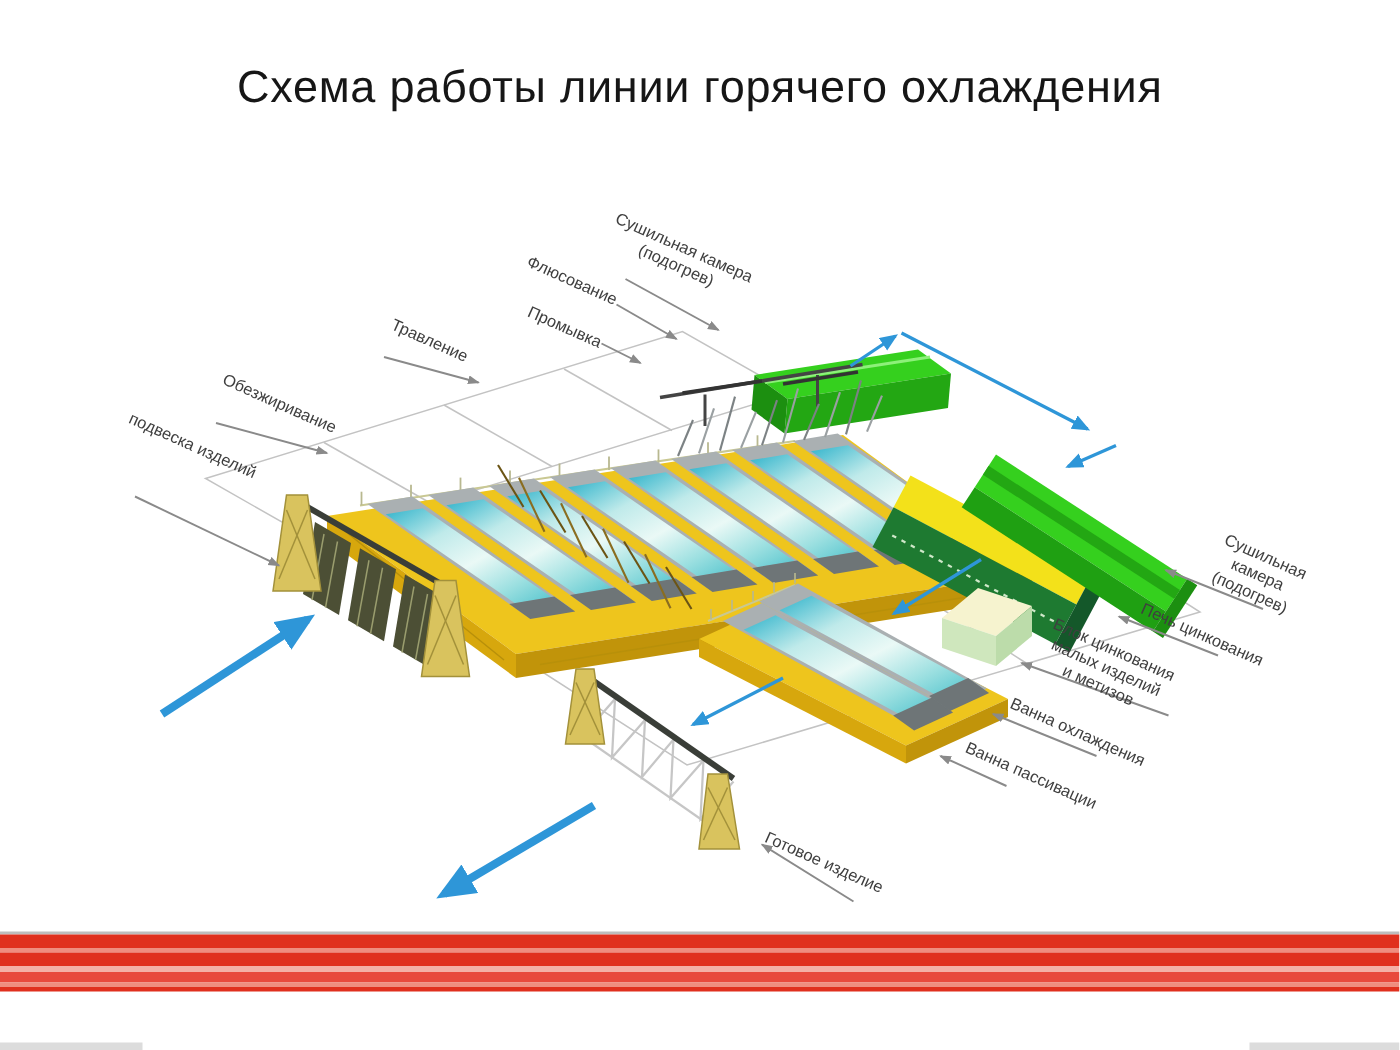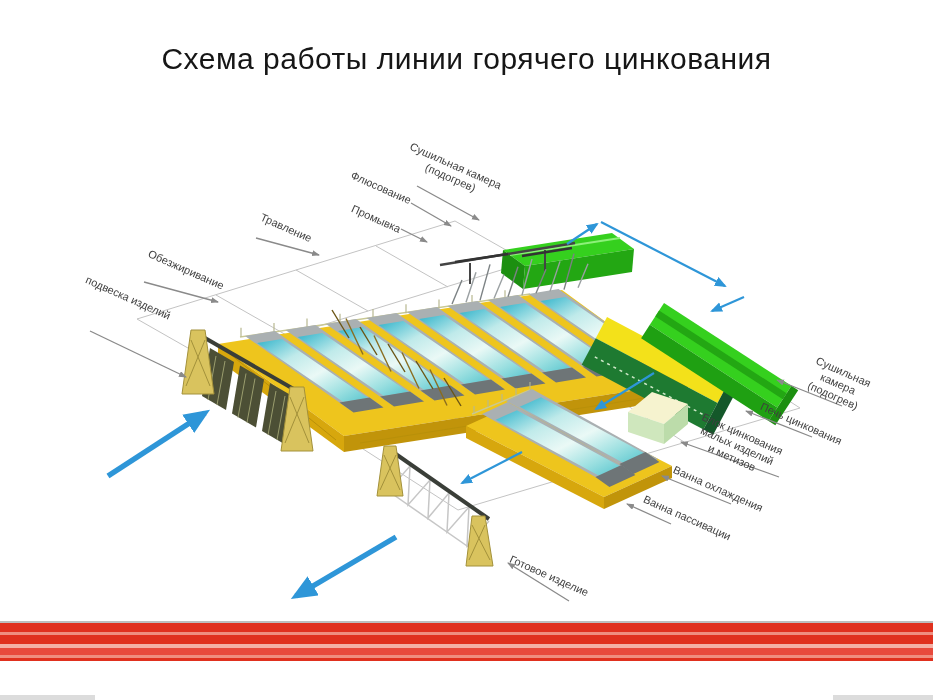--- a/index.html
+++ b/index.html
@@ -43,21 +43,21 @@
   .st-red2{background:#e8493c}
   .st-salmon{background:var(--stripe_salmon)}
   .st-pink{background:var(--stripe_pink)}
   .corner-bar{position:absolute;top:695px;height:5px;background:#dcdcdc;border-bottom:1px solid #bdbdbd;}
   .corner-bar.left{left:0;width:95px;}
   .corner-bar.right{right:0;width:100px;}
 </style>
 </head>
 <body>
 
-<div class="slide-title">Схема работы линии горячего цинкования</div>
+<div class="slide-title">Схема работы линии горячего охлаждения</div>
 
 <div class="diagram-wrap">
 
   <svg width="933" height="700" viewBox="0 0 933 700">
     <defs>
       <linearGradient id="waterGrad" x1="0" y1="0" x2="1" y2="1">
         <stop offset="0" stop-color="#2fb3cb"></stop>
         <stop offset="0.3" stop-color="#bfeaea"></stop>
         <stop offset="0.55" stop-color="#eaf9f6"></stop>
         <stop offset="0.8" stop-color="#9adfe0"></stop>

